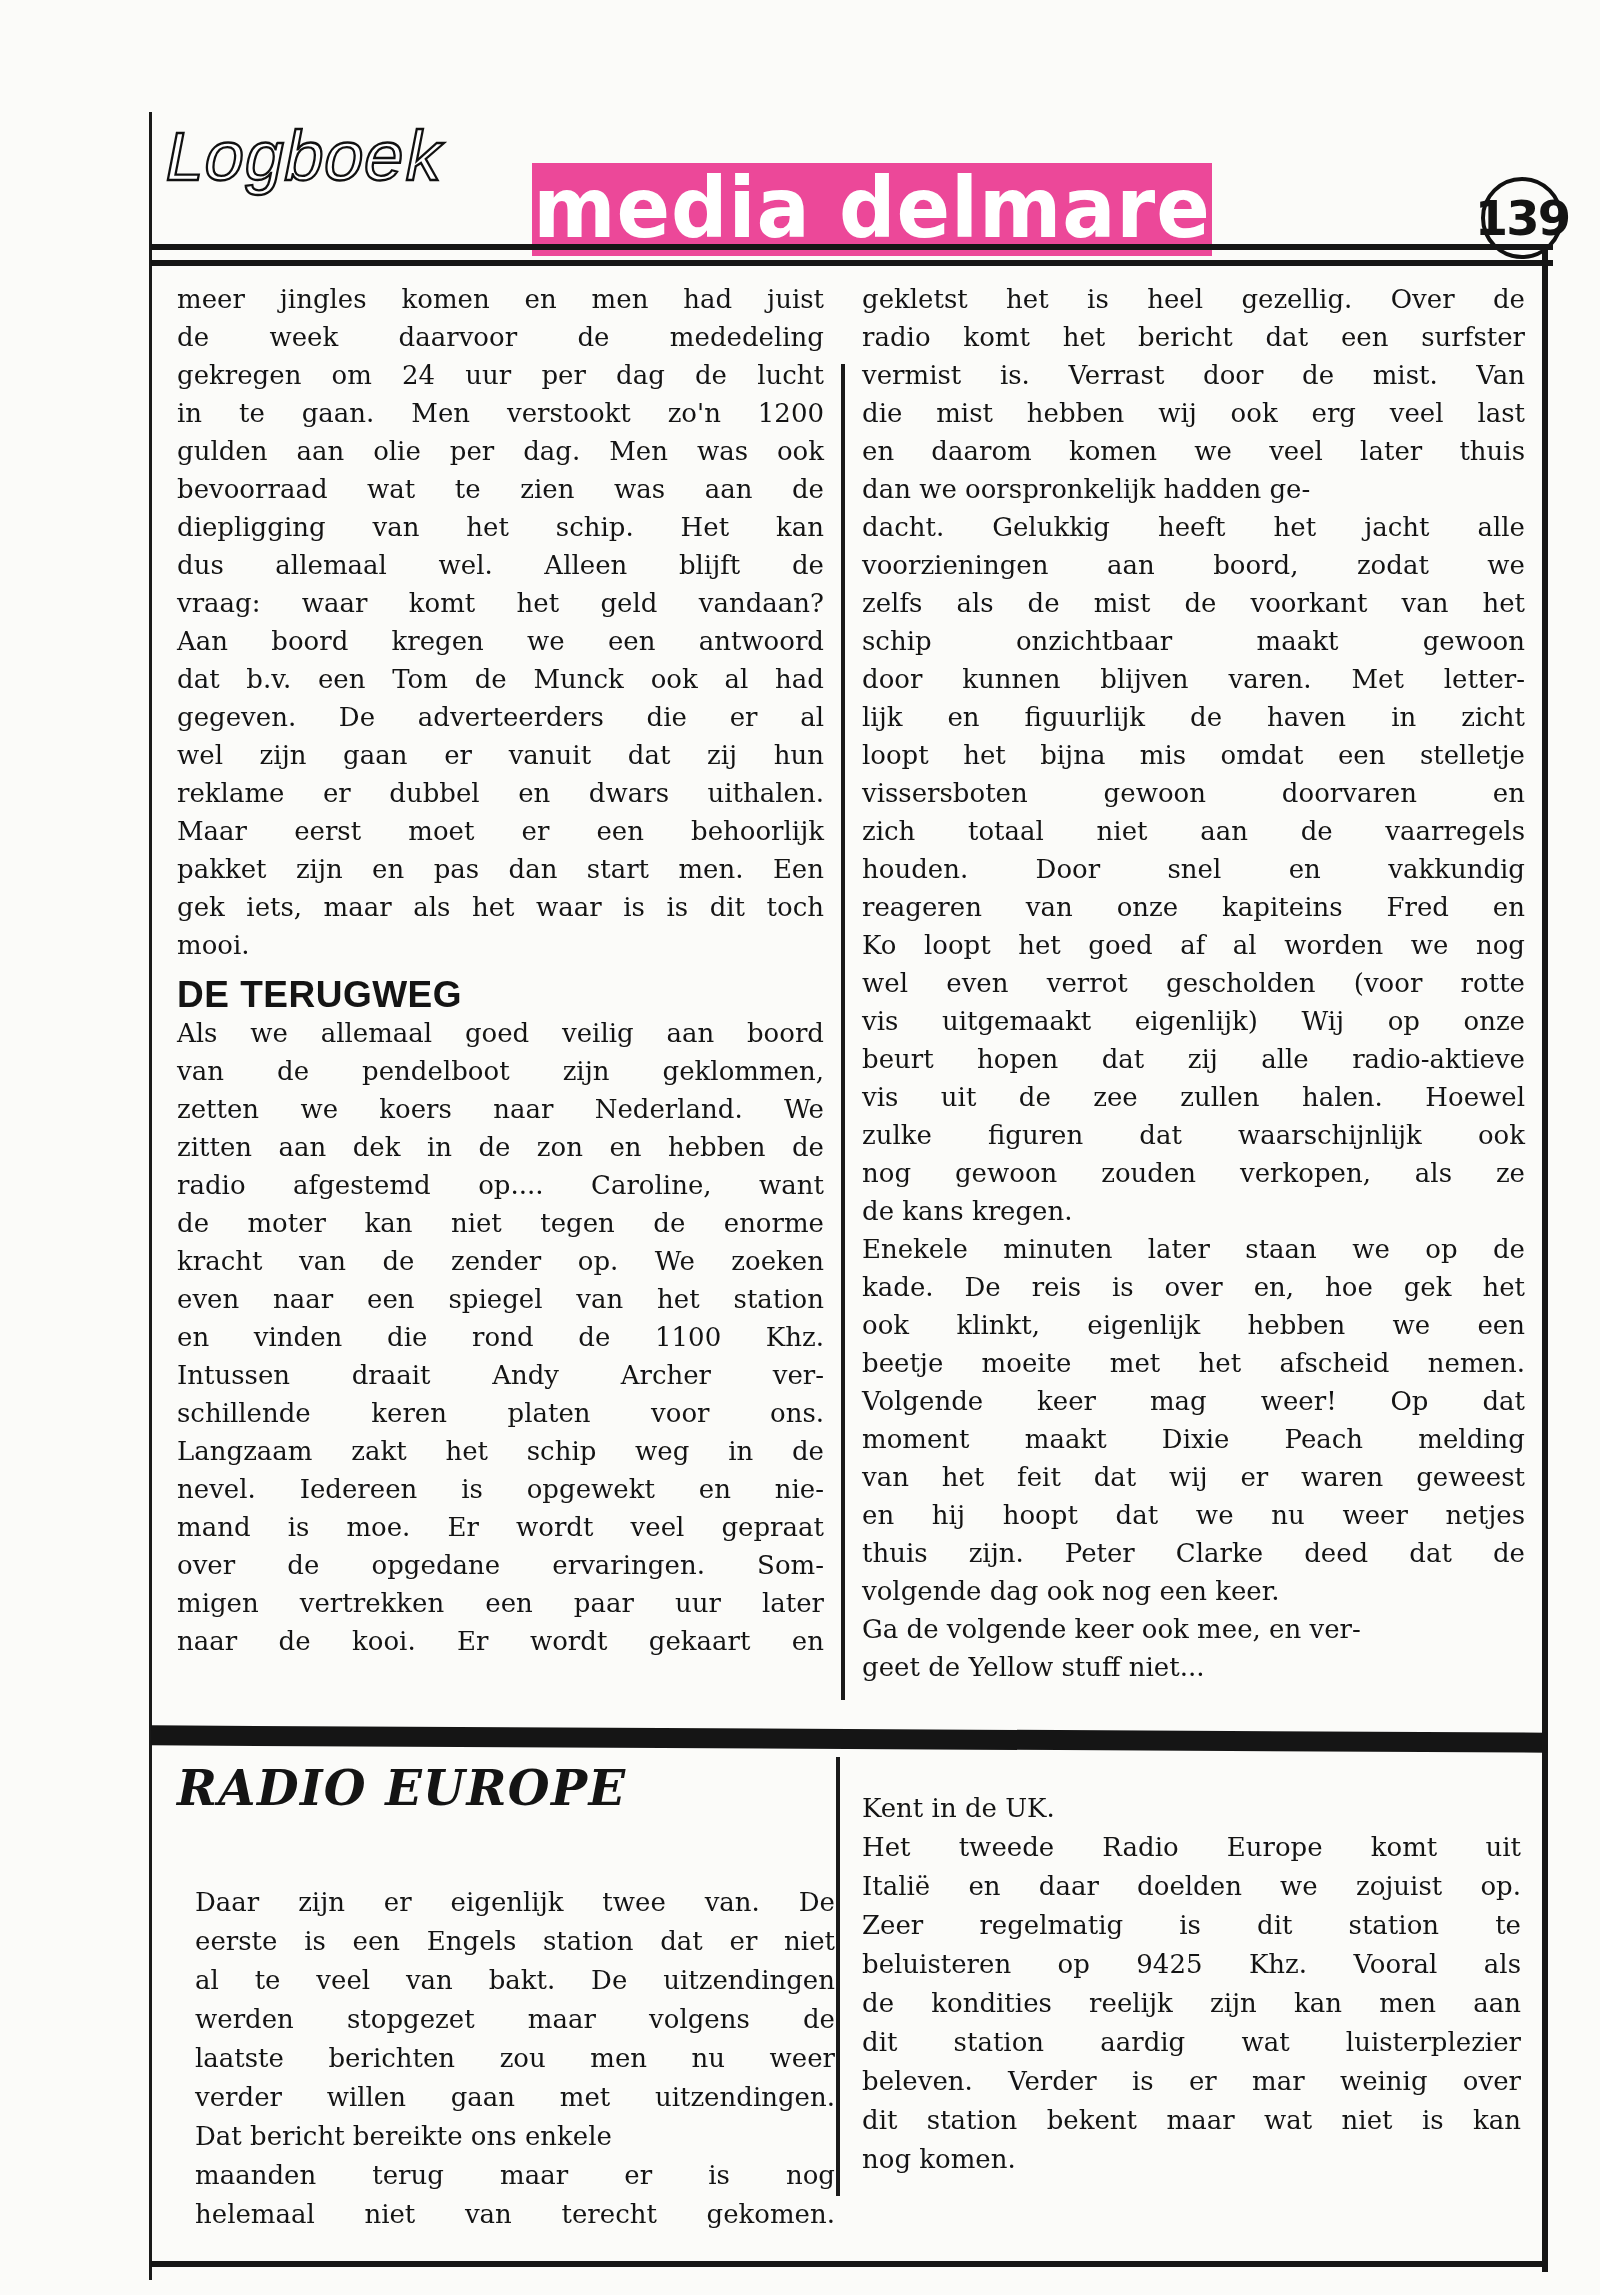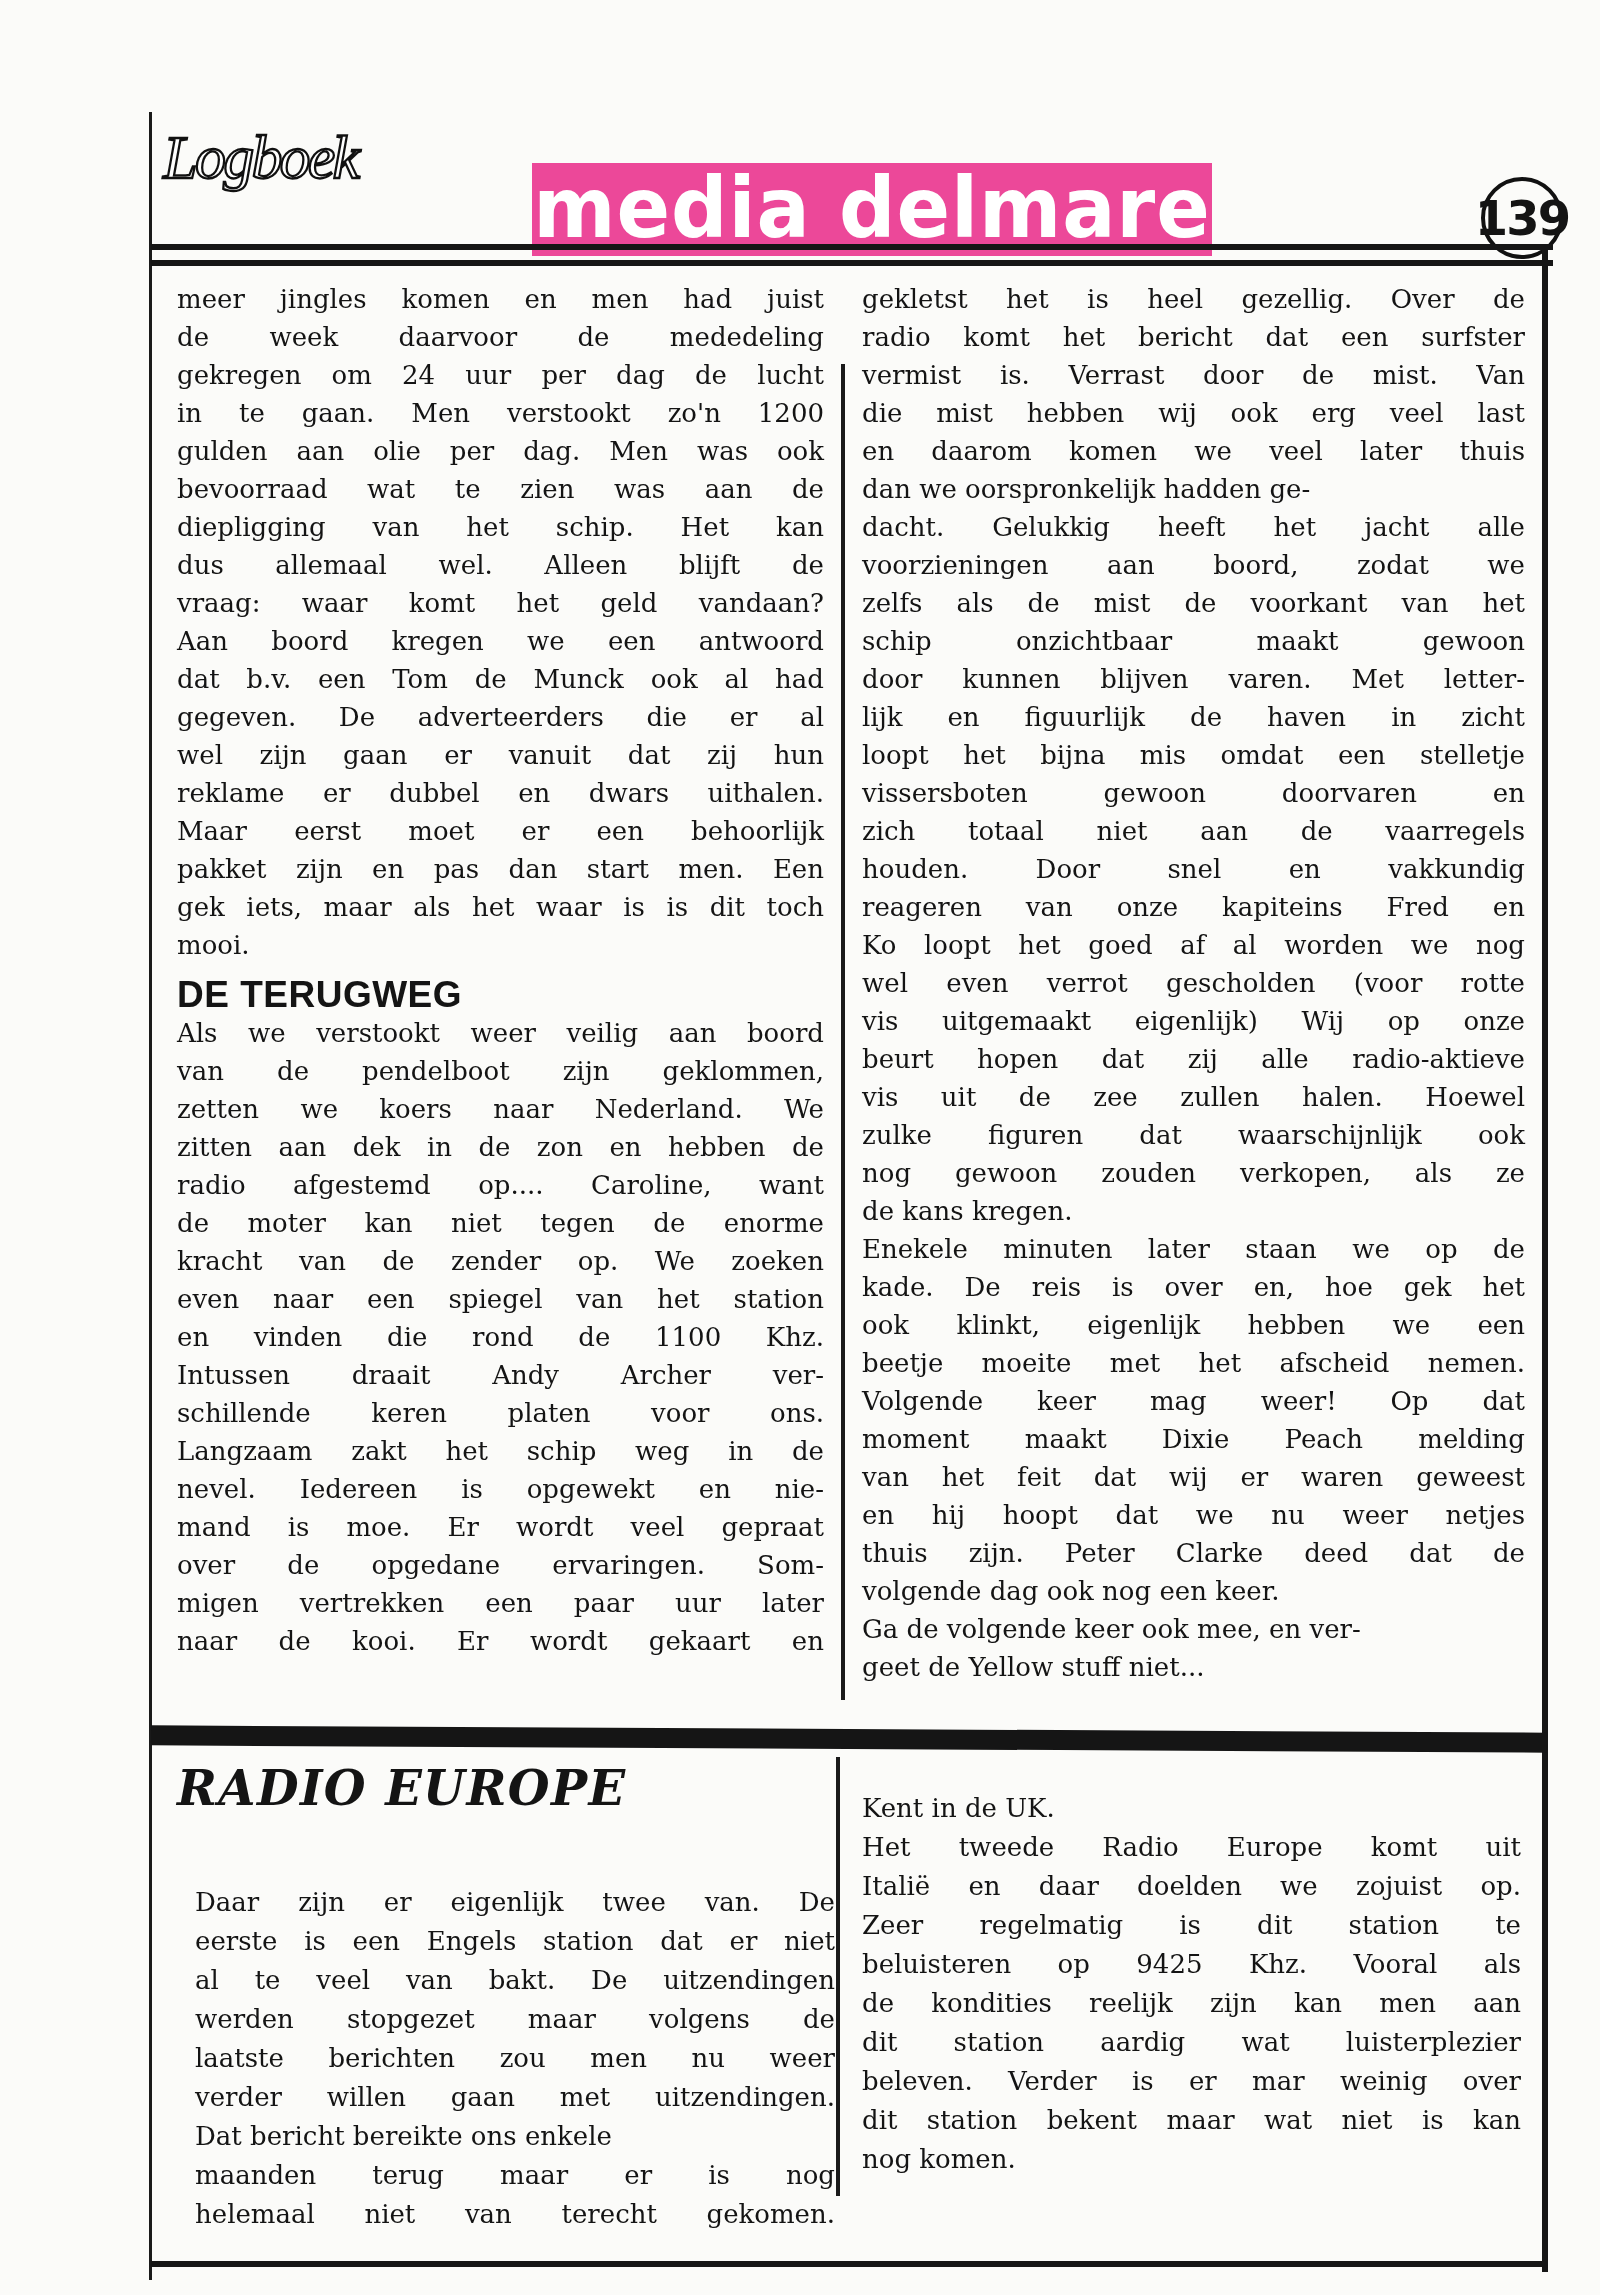--- a/index.html
+++ b/index.html
@@ -11,22 +11,22 @@
       color: #141414;
       font-family: "DejaVu Serif", "Liberation Serif", serif;
     }
     .page-frame-left {
       position: absolute; left: 149px; top: 112px; width: 2.8px; height: 2168px; background: #1a1a1a;
     }
     
     .header { position: absolute; left: 154px; top: 126px; width: 1402px; height: 140px; }
     .logbook {
       position: absolute; left: 9.3px; top: 0px;
-      font-family: Liberation Serif, serif; font-style: italic;
-      font-size: 62px; letter-spacing: -2.8px;
+      font-family: Liberation Mono, monospace; font-style: italic;
+      font-size: 71px; letter-spacing: -2.8px;
       color: #fff; -webkit-text-stroke: 2.3px #111; line-height: 1;
     }
     .brand-box {
       position: absolute; left: 378px; top: 37px; width: 680px; height: 93px;
       background: #ec4899;
       display: flex; align-items: center; justify-content: center;
     }
     .brand-text {
       font-family: "DejaVu Sans", sans-serif; font-weight: bold;
       font-size: 79px; color: #fff; letter-spacing: 0.9px; line-height: 1;
@@ -118,21 +118,21 @@
     <span class="line">gegeven. De adverteerders die er al</span>
     <span class="line">wel zijn gaan er vanuit dat zij hun</span>
     <span class="line">reklame er dubbel en dwars uithalen.</span>
     <span class="line">Maar eerst moet er een behoorlijk</span>
     <span class="line">pakket zijn en pas dan start men. Een</span>
     <span class="line">gek iets, maar als het waar is is dit toch</span>
     <span class="line last">mooi.</span>
   </div>
   <span class="section-heading" style="margin-top:12px">DE TERUGWEG</span>
   <div>
-    <span class="line">Als we verstookt weer veilig aan boord</span>
+    <span class="line">Als we allemaal goed veilig aan boord</span>
     <span class="line">van de pendelboot zijn geklommen,</span>
     <span class="line">zetten we koers naar Nederland. We</span>
     <span class="line">zitten aan dek in de zon en hebben de</span>
     <span class="line">radio afgestemd op.... Caroline, want</span>
     <span class="line">de moter kan niet tegen de enorme</span>
     <span class="line">kracht van de zender op. We zoeken</span>
     <span class="line">even naar een spiegel van het station</span>
     <span class="line">en vinden die rond de 1100 Khz.</span>
     <span class="line">Intussen draait Andy Archer ver-</span>
     <span class="line">schillende keren platen voor ons.</span>

